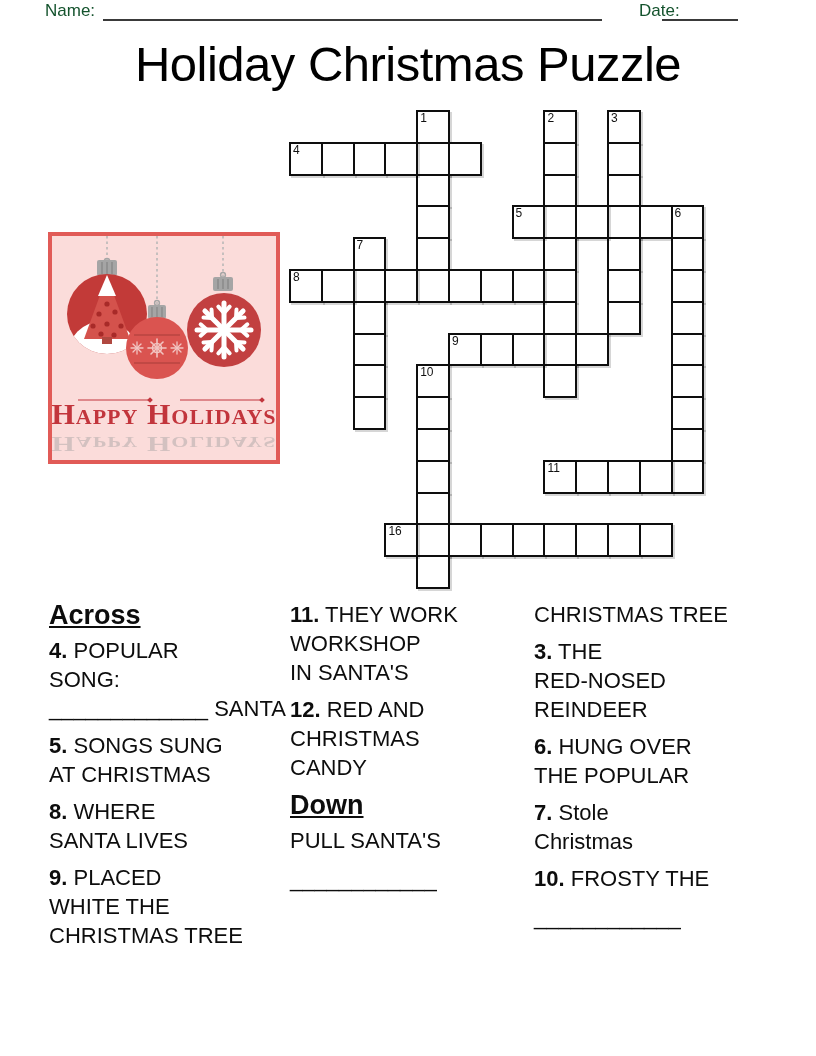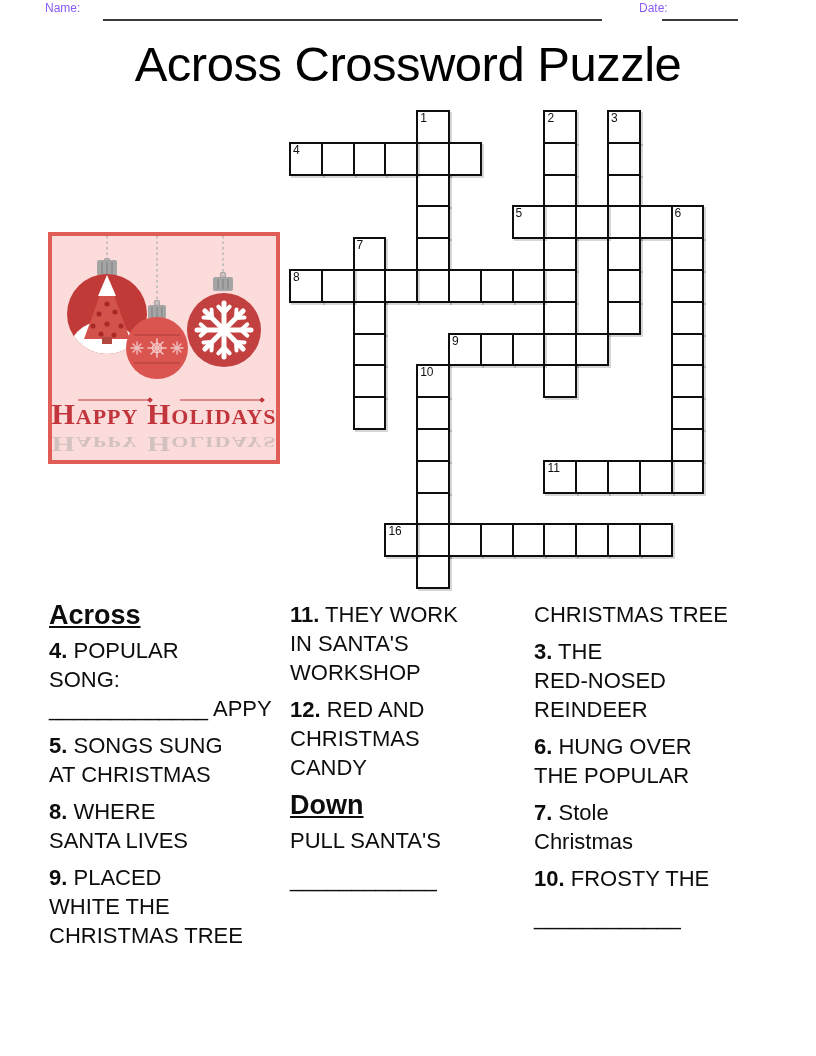--- a/index.html
+++ b/index.html
@@ -1,20 +1,20 @@
 <!DOCTYPE html>
 <html><head>
 <meta charset="utf-8">
 <style>
   html,body{margin:0;padding:0;background:#fff;}
   #page{position:relative;width:816px;height:1056px;background:#fff;overflow:hidden;
         font-family:"Liberation Sans",sans-serif;color:#111;}
   .abs{position:absolute;}
   
-  .hdr-label{font-size:12px;color:#8b5cf6;}
+  .hdr-label{font-size:17px;color:#14532d;}
   .hdr-line{border-top:2px solid #3a3a3a;height:0;}
   
   #title{left:0;right:0;top:36px;text-align:center;font-size:49px;letter-spacing:-0.5px;color:#000;}
   
   #card{left:48px;top:232px;width:232px;height:232px;box-sizing:border-box;
         border:4px solid #e15b57;background:#fbdcda;}
   
   .cell{position:absolute;box-sizing:border-box;border:2px solid #0e0e0e;background:#fff;
         box-shadow:2px 2px 0 rgba(0,0,0,0.16);}
   .cellnum{position:absolute;top:0;left:2px;font-size:12px;line-height:13px;color:#111;
@@ -31,21 +31,21 @@
 </head>
 <body>
 
 <div id="page">
 
   <span class="abs hdr-label" style="left:45px;top:1px;">Name:</span>
   <div class="abs hdr-line" style="left:103px;top:19px;width:499px;"></div>
   <span class="abs hdr-label" style="left:639px;top:1px;">Date:</span>
   <div class="abs hdr-line" style="left:662px;top:19px;width:76px;"></div>
 
-  <div id="title" class="abs">Across Crossword Puzzle</div>
+  <div id="title" class="abs">Holiday Christmas Puzzle</div>
 
   <div id="card" class="abs">
     <svg width="224" height="224" viewBox="0 0 224 224">
       <defs>
         <clipPath id="ball1clip">
             <circle cx="55" cy="78" r="40"></circle>
           </clipPath>
       </defs>
 
       <g stroke="#b5b5b5" stroke-width="1.5" stroke-dasharray="2.5,3">
@@ -255,41 +255,41 @@
       <div class="cell" style="left: 607px; top: 523.4px; width: 33.8px; height: 33.8px;"></div>
       <div class="cell" style="left: 638.8px; top: 523.4px; width: 33.8px; height: 33.8px;"></div>
     </div>
 
   <div id="clues" class="abs" style="left:0;top:0;">
       <div class="clue-col" style="left: 49px; top: 600px; width: 242px;">
         <div class="clue-heading">Across</div>
         <div class="clue">
           <div class="clue-line"><span class="clue-num">4.</span> POPULAR</div>
           <div class="clue-line">SONG:</div>
-          <div class="clue-line">_____________ APPY</div>
+          <div class="clue-line">_____________ SANTA</div>
         </div>
         <div class="clue">
           <div class="clue-line"><span class="clue-num">5.</span> SONGS SUNG</div>
           <div class="clue-line">AT CHRISTMAS</div>
         </div>
         <div class="clue">
           <div class="clue-line"><span class="clue-num">8.</span> WHERE</div>
           <div class="clue-line">SANTA LIVES</div>
         </div>
         <div class="clue">
           <div class="clue-line"><span class="clue-num">9.</span> PLACED</div>
           <div class="clue-line">WHITE THE</div>
           <div class="clue-line">CHRISTMAS TREE</div>
         </div>
       </div>
       <div class="clue-col" style="left: 290px; top: 600px; width: 232px;">
         <div class="clue">
           <div class="clue-line"><span class="clue-num">11.</span> THEY WORK</div>
+          <div class="clue-line">WORKSHOP</div>
           <div class="clue-line">IN SANTA'S</div>
-          <div class="clue-line">WORKSHOP</div>
         </div>
         <div class="clue">
           <div class="clue-line"><span class="clue-num">12.</span> RED AND</div>
           <div class="clue-line">CHRISTMAS</div>
           <div class="clue-line">CANDY</div>
         </div>
         <div class="clue-heading">Down</div>
         <div class="clue">
           <div class="clue-line">PULL SANTA'S</div>
           <div class="clue-line blank-line">____________</div>

